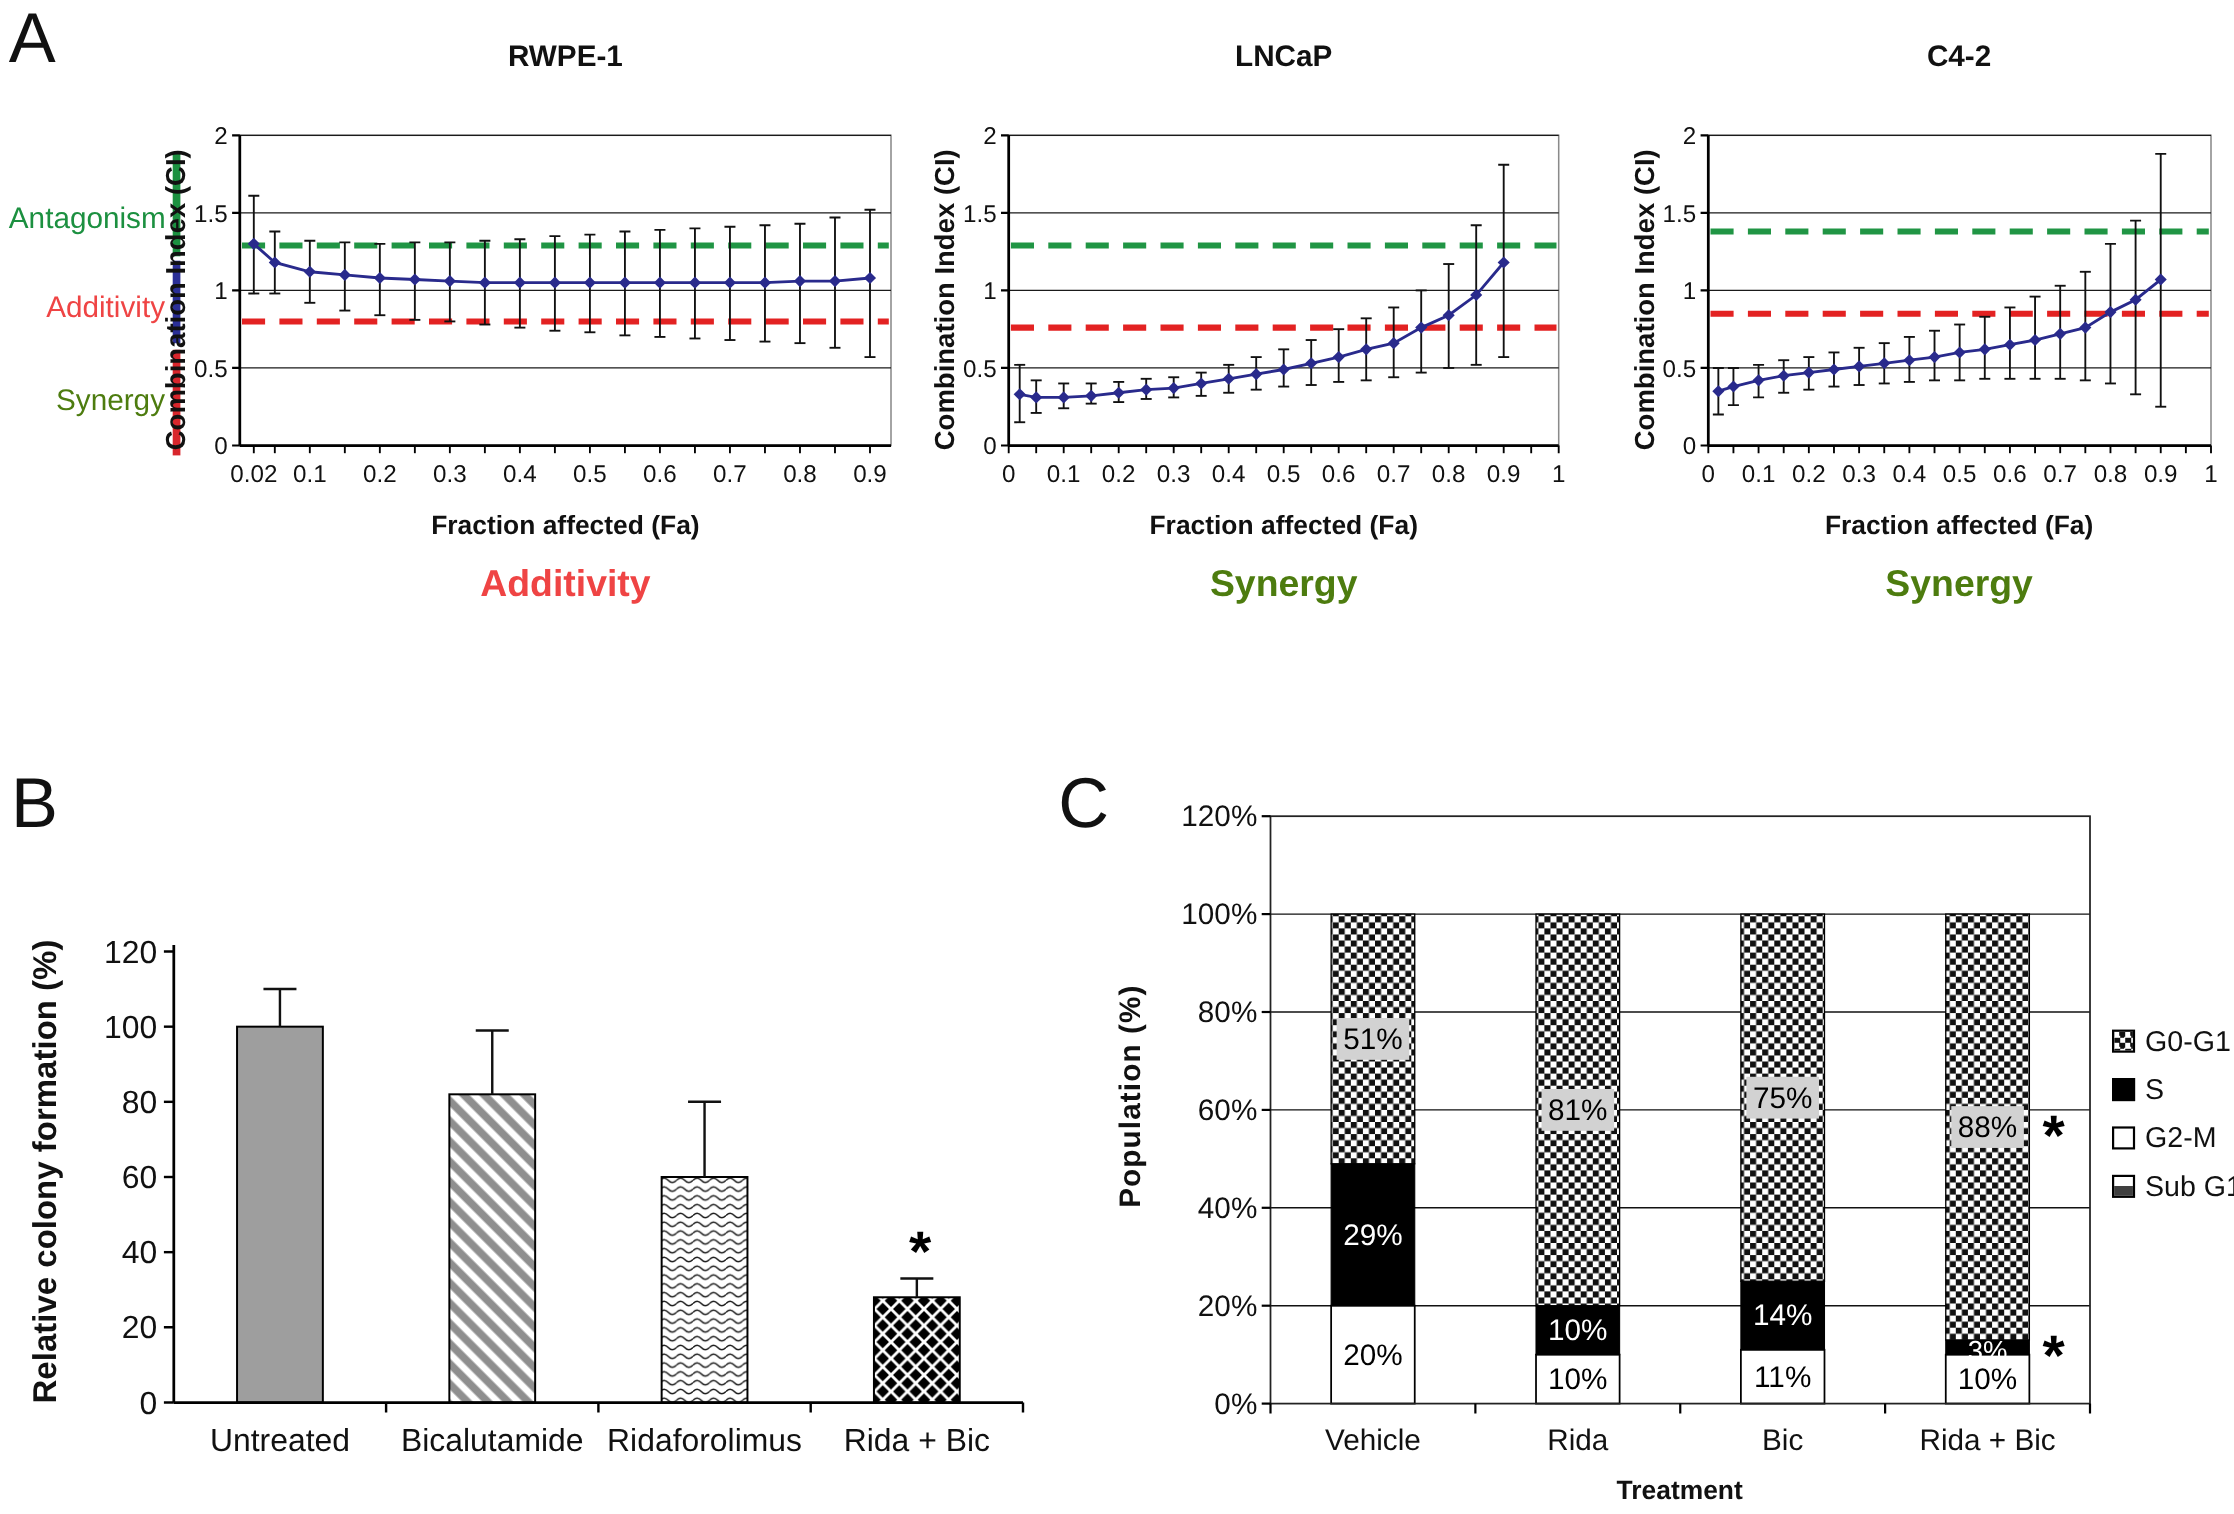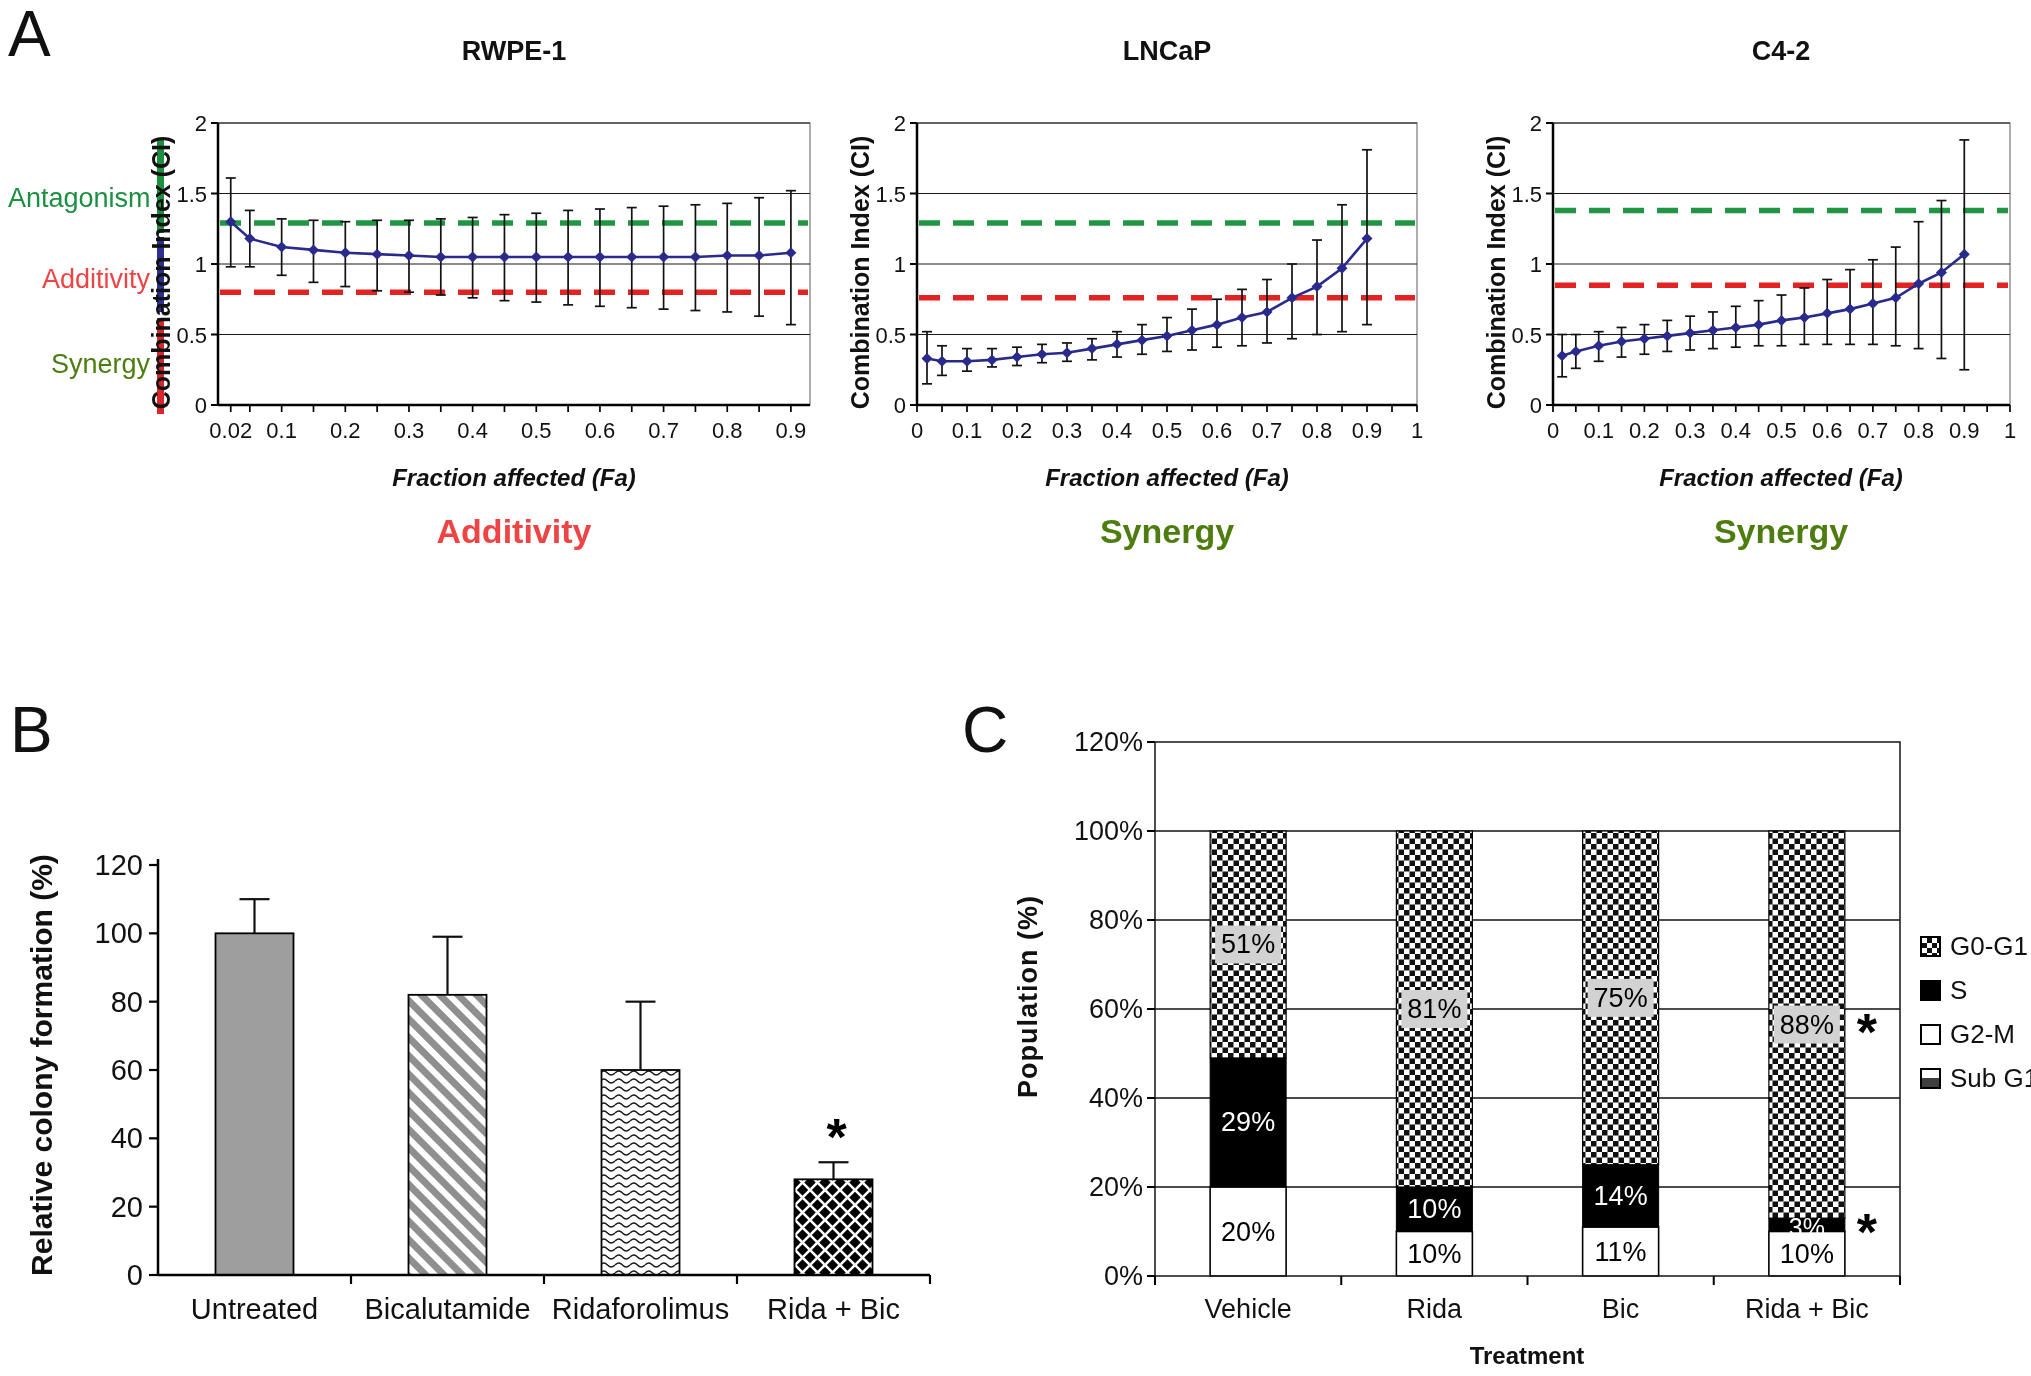--- a/index.html
+++ b/index.html
@@ -7,21 +7,21 @@
           font-family:"Liberation Sans","DejaVu Sans",sans-serif;color:#111;overflow:hidden;}
   .panel-letter{position:absolute;font-size:64px;font-weight:400;line-height:1;}
   .chart-title{position:absolute;width:400px;text-align:center;top:36px;font-size:27px;font-weight:bold;}
   .region-label{position:absolute;left:8px;width:142px;text-align:right;font-size:27px;line-height:1.2;}
   .c-green{color:#1c9040;}
   .c-blue{color:#ef4444;}
   .c-red{color:#4d7c0f;}
   .region-bar{position:absolute;left:157px;width:7px;}
   .vlabel{position:absolute;text-align:center;transform:rotate(-90deg);white-space:nowrap;}
   .ci-ylabel{width:320px;top:258px;font-size:25px;font-weight:bold;}
-  .xlabel-a{position:absolute;width:400px;text-align:center;top:464px;font-size:24px;font-weight:bold;font-style:italic;}
+  .xlabel-a{position:absolute;width:400px;text-align:center;top:464px;font-size:24px;font-weight:bold;}
   .verdict{position:absolute;width:400px;text-align:center;top:512px;font-size:34px;font-weight:bold;}
   svg{position:absolute;}
   #ylabel-b{width:520px;left:-218px;top:1048px;font-size:30px;font-weight:bold;}
   #ylabel-c{width:300px;left:878px;top:981px;font-size:27px;font-weight:bold;letter-spacing:1px;}
   #treatment-label{position:absolute;left:1327px;top:1342px;width:400px;text-align:center;font-size:24px;font-weight:bold;}
   .legend{position:absolute;left:1920px;top:931px;display:flex;flex-direction:column;gap:13px;}
   .legend-item{display:flex;align-items:center;gap:9px;font-size:26px;white-space:nowrap;}
   .swatch{width:21px;height:21px;border:2px solid #000;box-sizing:border-box;flex:0 0 auto;}
   .swatch-checker{background:repeating-conic-gradient(#111 0% 25%, #fff 0% 50%);background-size:10px 10px;}
   .swatch-black{background:#000;}

